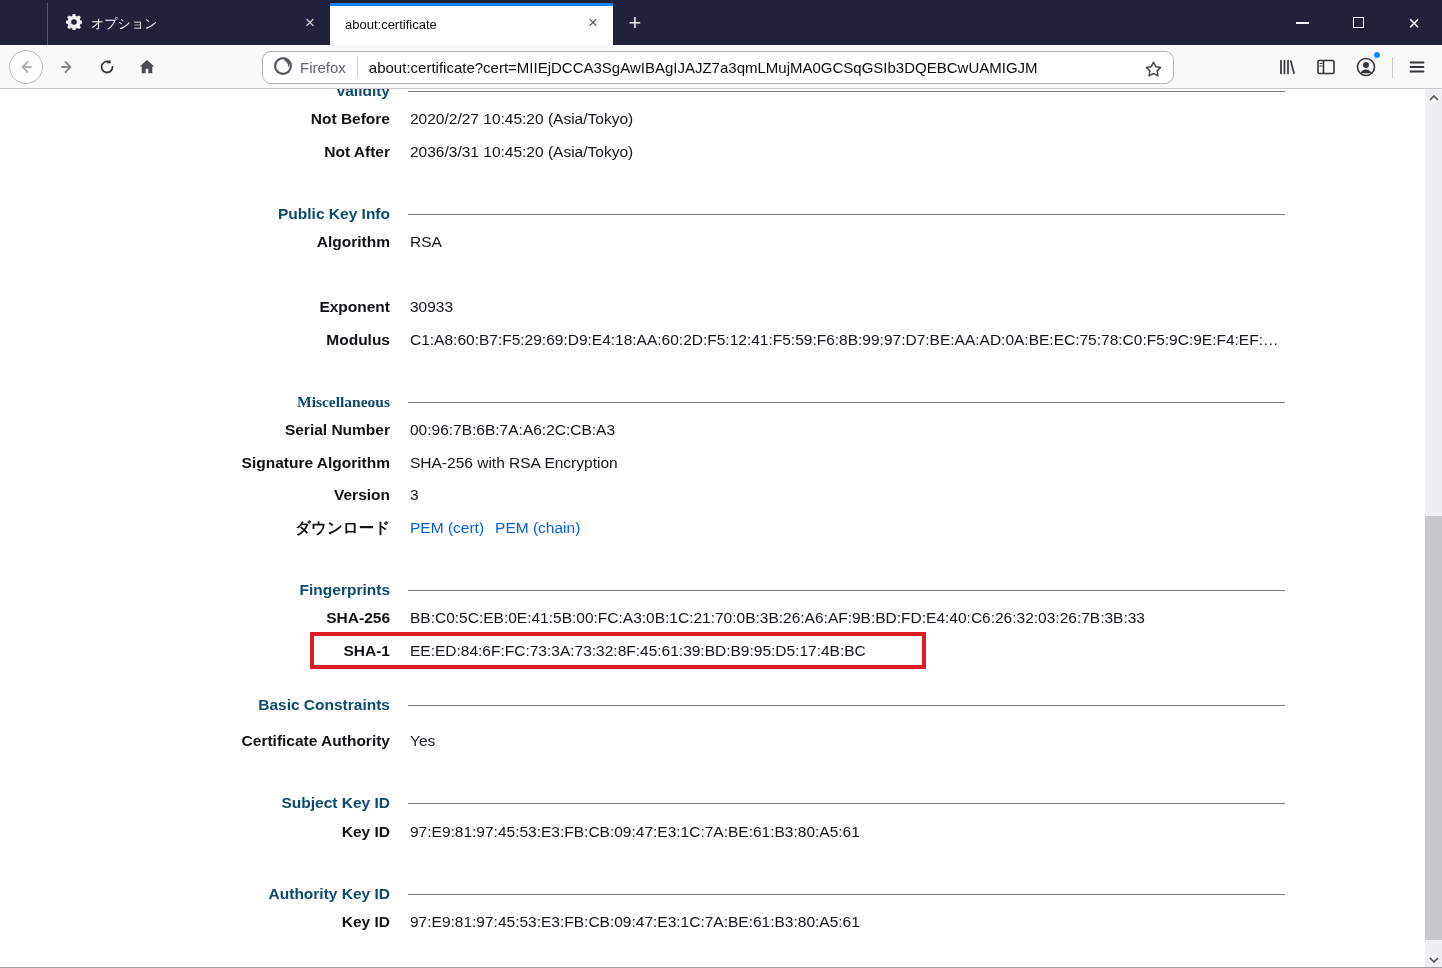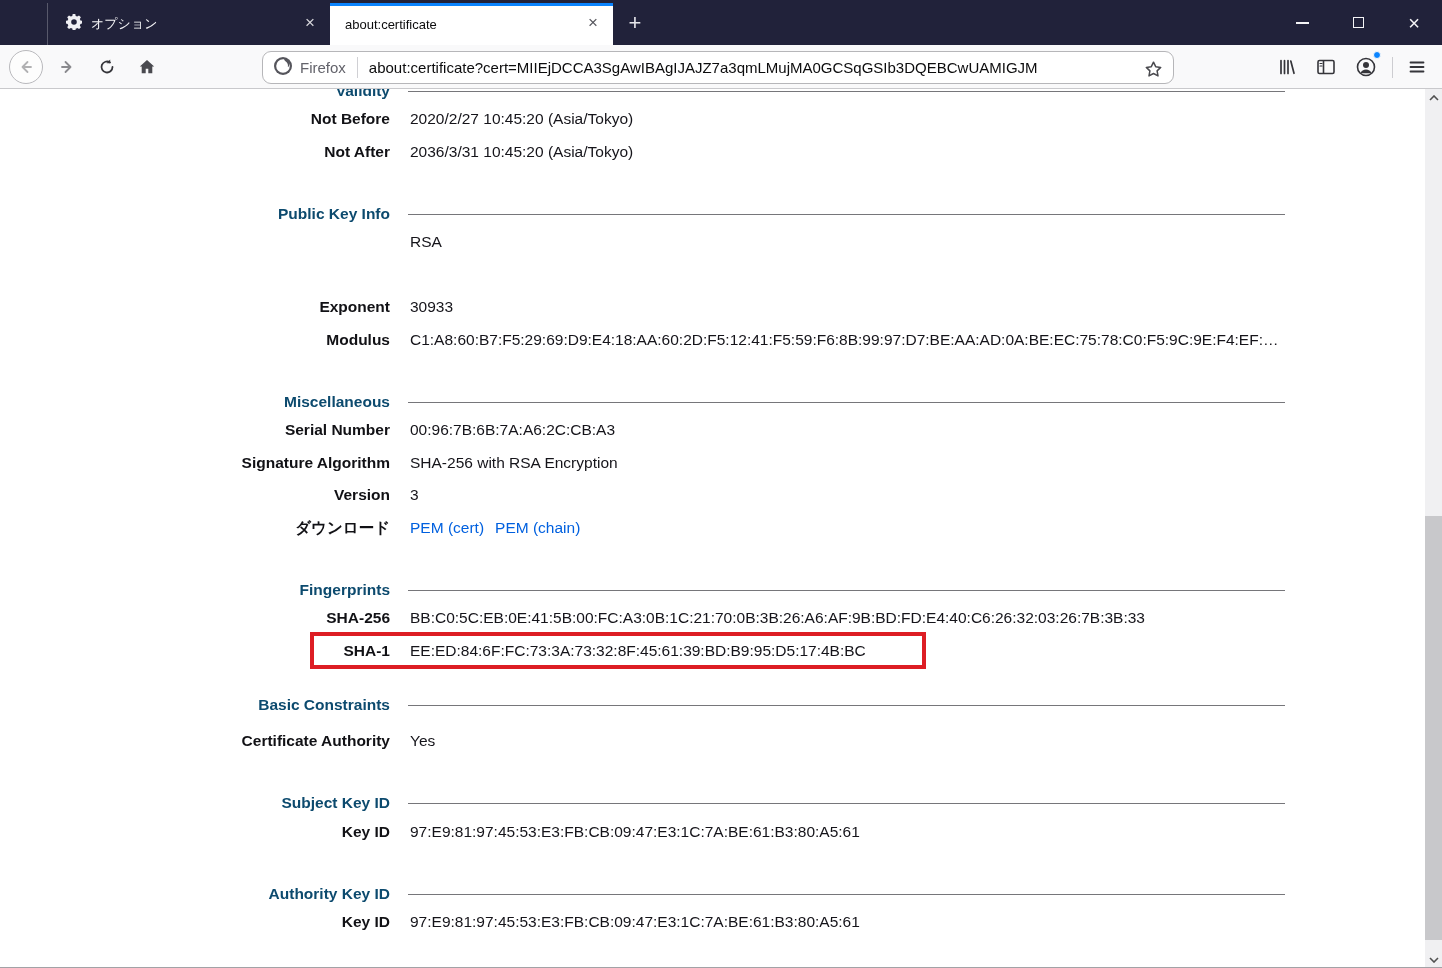--- a/index.html
+++ b/index.html
@@ -174,31 +174,32 @@
     </div>
     <div class="cert-row" style="top: 46.5px;">
       <div class="row-label">Not After</div>
       <div class="row-value">2036/3/31 10:45:20 (Asia/Tokyo)</div>
     </div>
     <div class="sec-header" style="top: 108.5px;">
       <div class="sec-title">Public Key Info</div>
       <div class="sec-divider"></div>
     </div>
     <div class="cert-row" style="top: 137px;">
+      <div class="row-label">Algorithm</div>
       <div class="row-value">RSA</div>
     </div>
     <div class="cert-row" style="top: 202px;">
       <div class="row-label">Exponent</div>
       <div class="row-value">30933</div>
     </div>
     <div class="cert-row" style="top: 234.5px;">
       <div class="row-label">Modulus</div>
       <div class="row-value">C1:A8:60:B7:F5:29:69:D9:E4:18:AA:60:2D:F5:12:41:F5:59:F6:8B:99:97:D7:BE:AA:AD:0A:BE:EC:75:78:C0:F5:9C:9E:F4:EF:…</div>
     </div>
-    <div class="sec-header" style="top: 296.5px;">
+    <div class="sec-header" style="top: 296.5px; font-family: Liberation Serif, serif;">
       <div class="sec-title">Miscellaneous</div>
       <div class="sec-divider"></div>
     </div>
     <div class="cert-row" style="top: 325px;">
       <div class="row-label">Serial Number</div>
       <div class="row-value">00:96:7B:6B:7A:A6:2C:CB:A3</div>
     </div>
     <div class="cert-row" style="top: 357.5px;">
       <div class="row-label">Signature Algorithm</div>
       <div class="row-value">SHA-256 with RSA Encryption</div>

